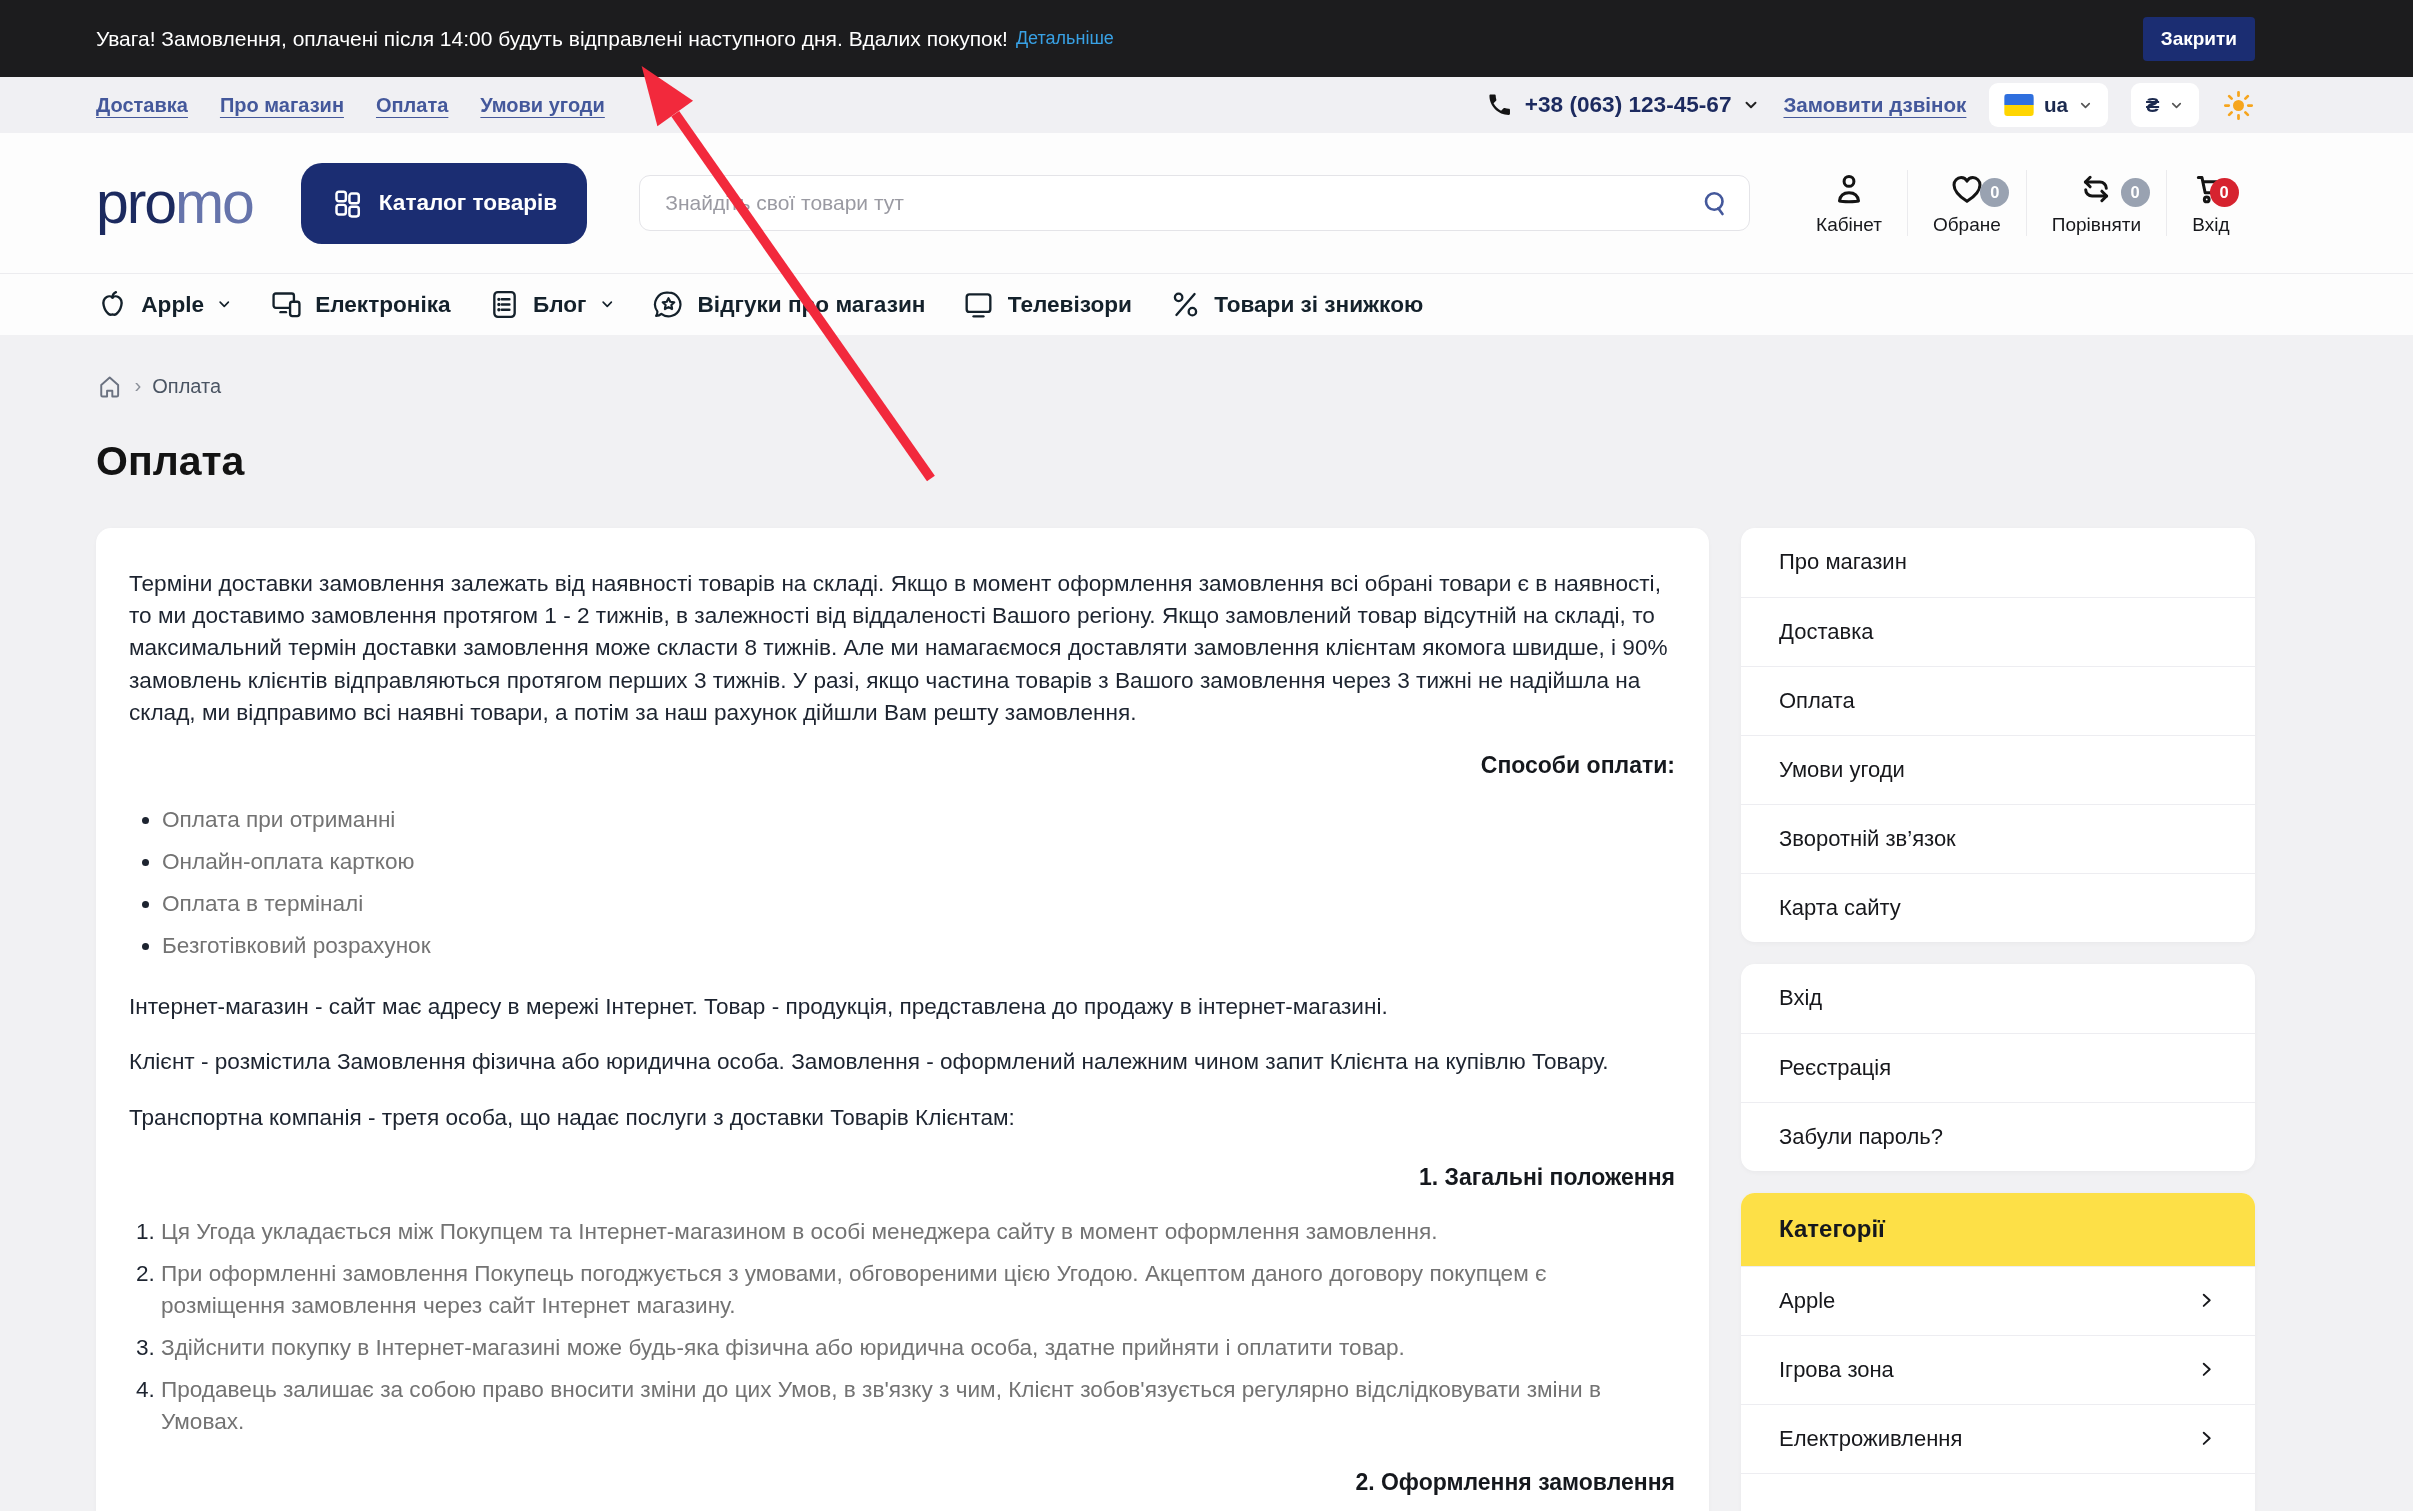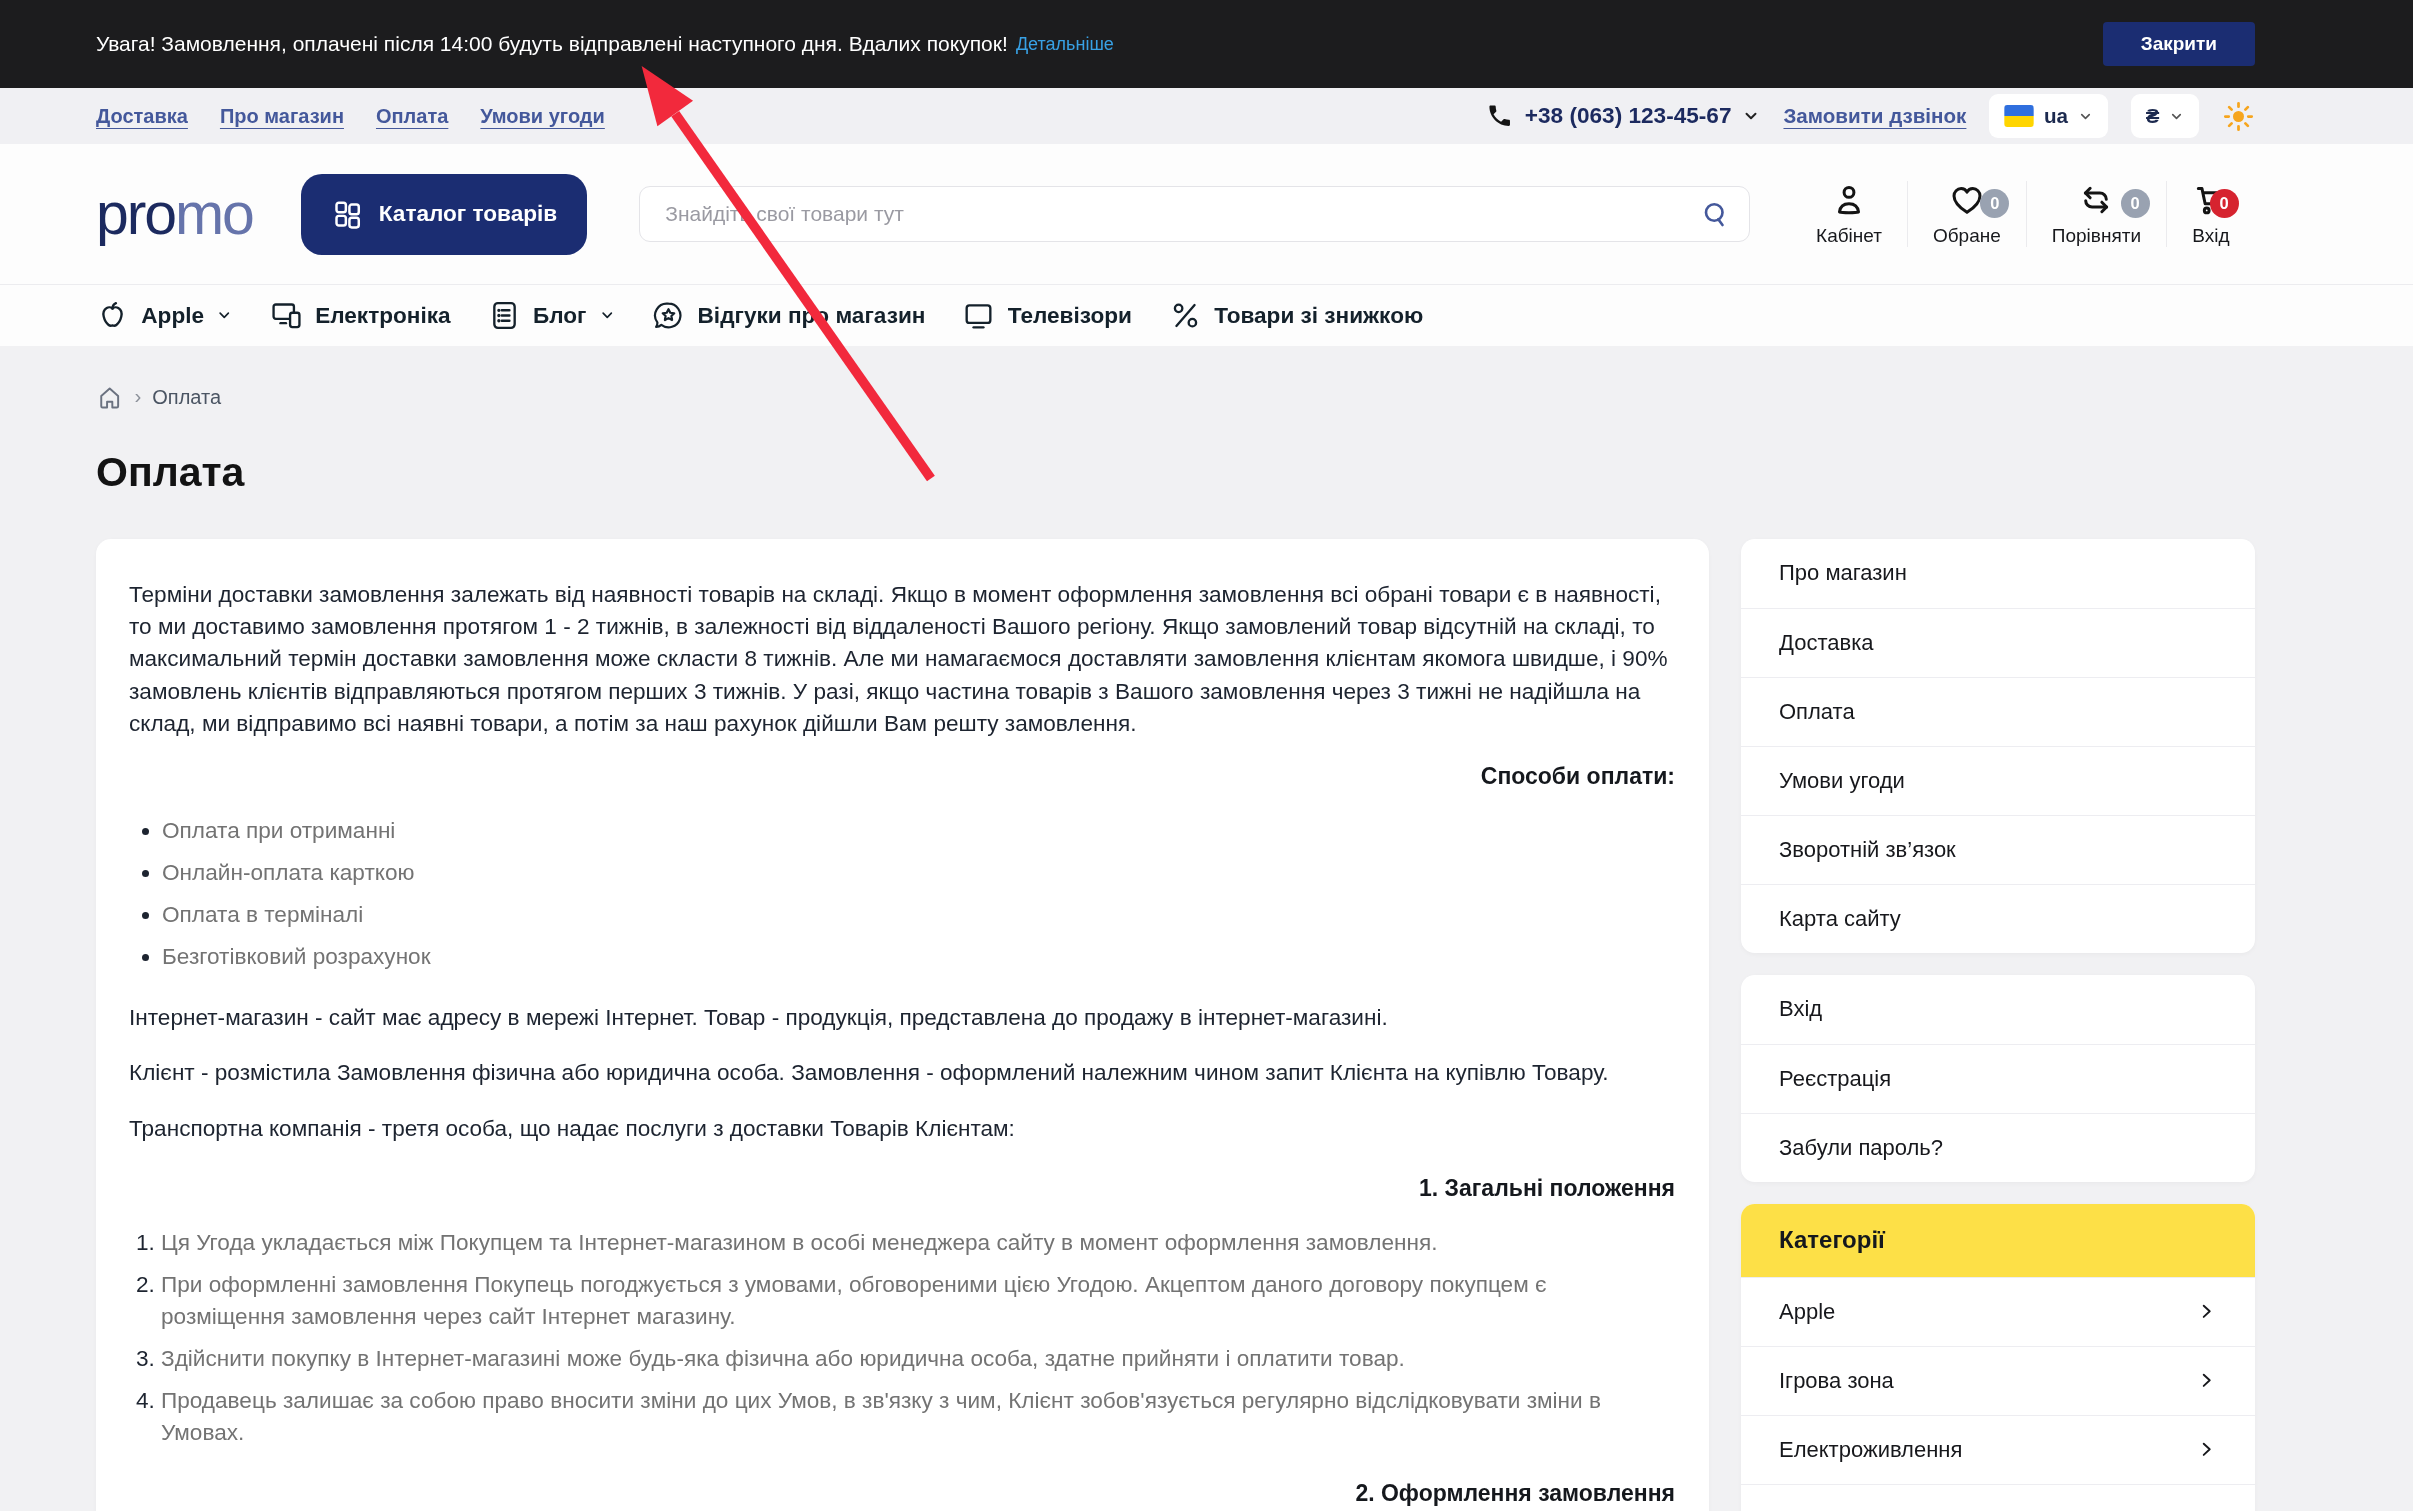--- a/index.html
+++ b/index.html
@@ -7,30 +7,30 @@
   body {
     font-family:"Liberation Sans", sans-serif;
     background:#f1f1f3;
     position:relative;
     color:#1d2430;
   }
   a { cursor:pointer; }
 
   
   .banner {
-    height:88px; background:#1c1c1e;
+    height:77px; background:#1c1c1e;
     display:flex; align-items:center;
     padding:0 158px 0 96px;
   }
   .banner-msg { color:#ffffff; font-size:21px; }
   .banner-link { color:#38a1e5; font-size:18px; margin-left:8.2px; text-decoration:none; }
   .banner-close {
     margin-left:auto; background:#1b2d72; color:#fff; border:none;
     font-family:inherit; font-size:19px; font-weight:600;
-    padding:11px 38px; border-radius:4px;
+    padding:11px 18px; border-radius:4px;
   }
 
   
   .topbar {
     height:56px; background:#f0f0f3;
     display:flex; align-items:center;
     padding:0 158px 0 96px;
   }
   .topbar-links { display:flex; gap:32px; }
   .topbar-link {

